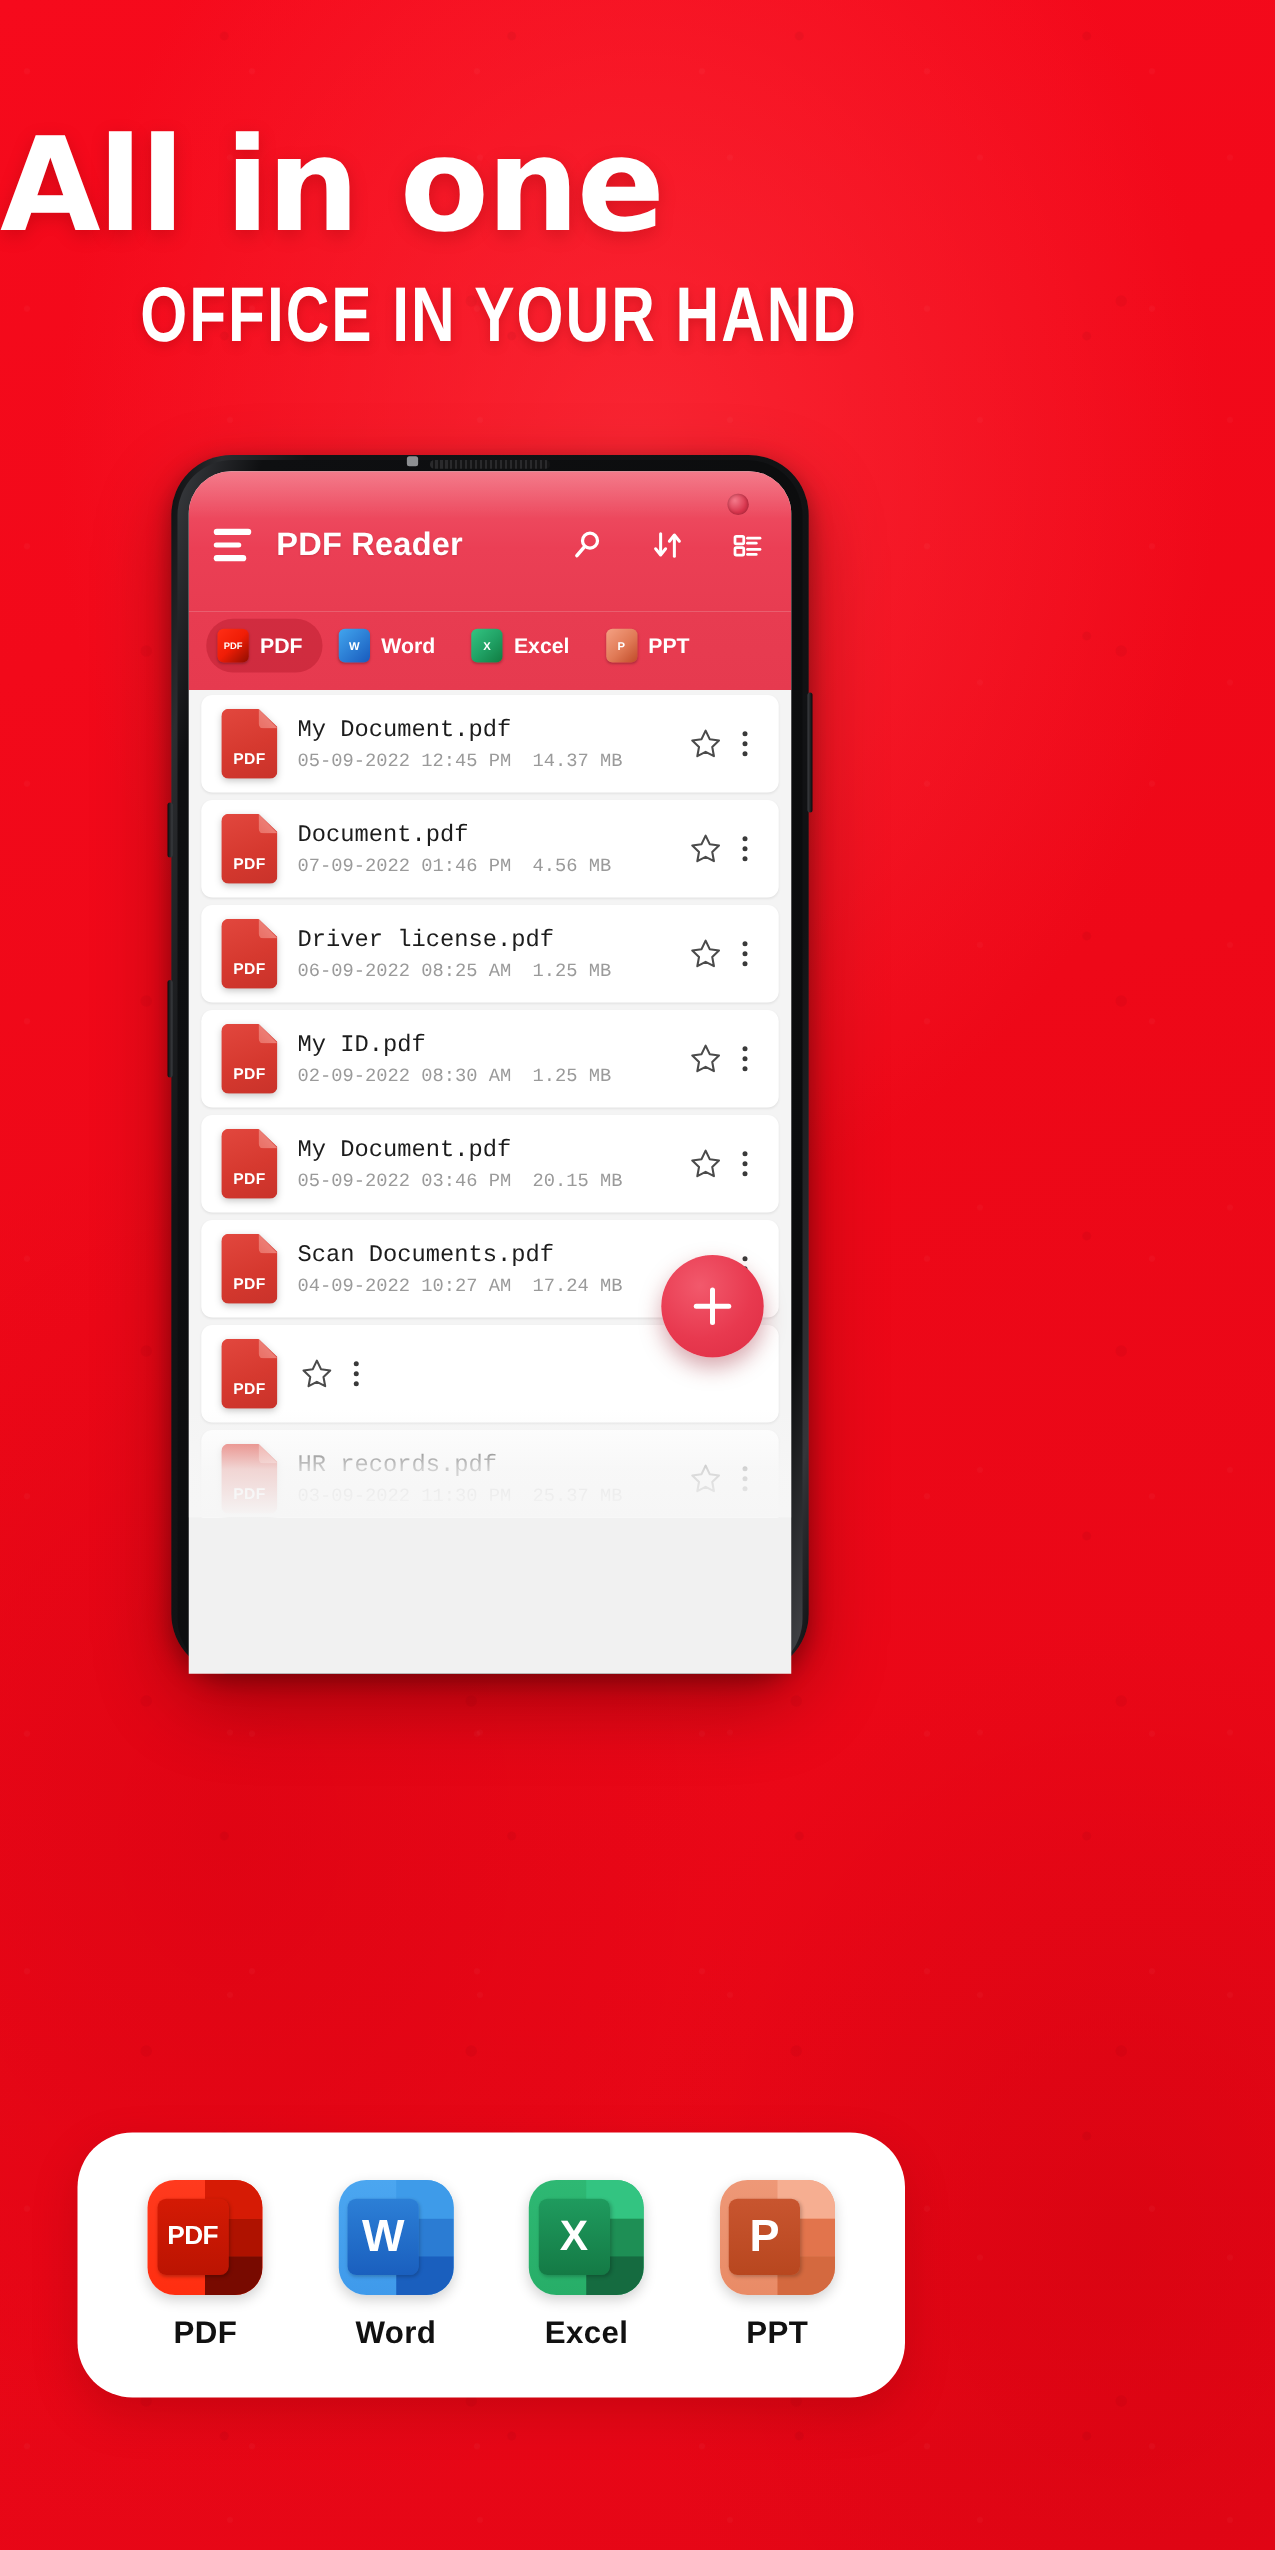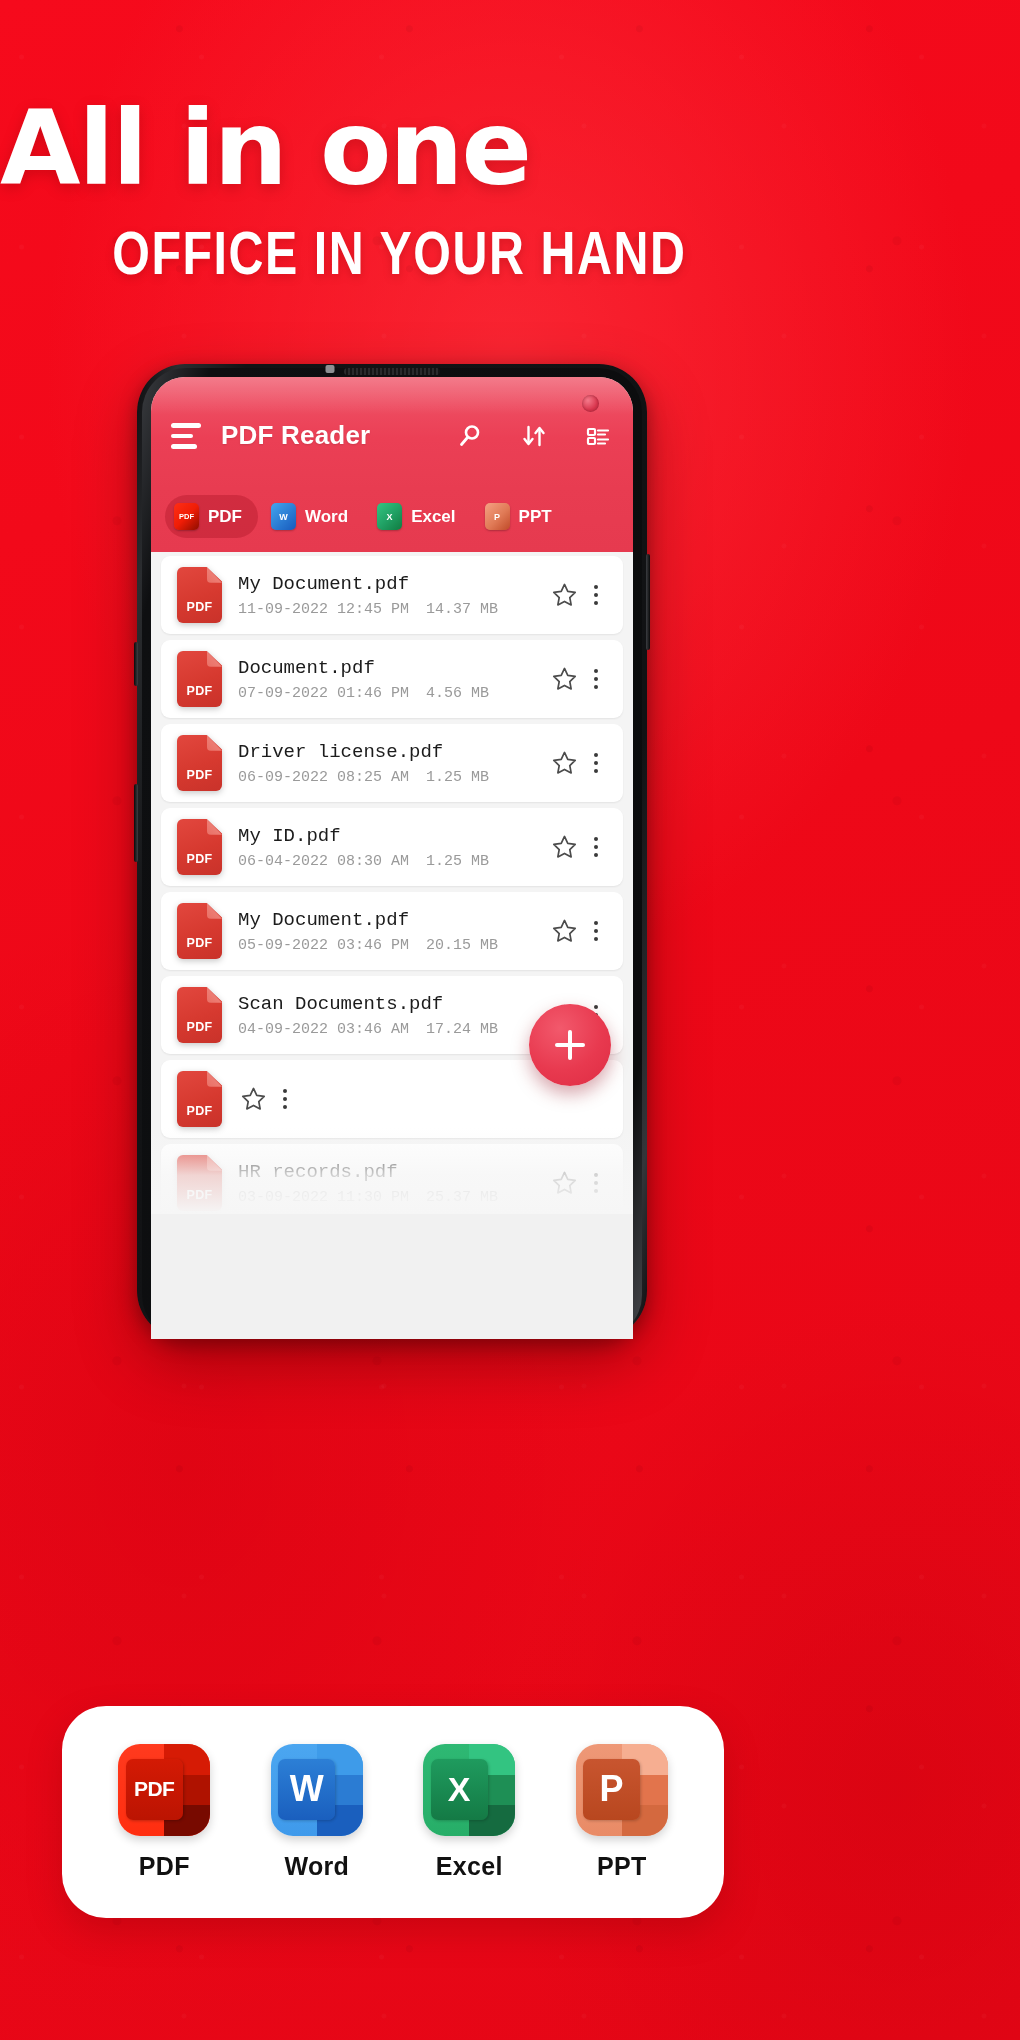--- a/index.html
+++ b/index.html
@@ -395,21 +395,21 @@
       <div id="rows">
           <div class="row">
             <div class="pdf-ico">
               <div class="sheet"></div>
               <div class="fold"></div>
               <div class="lbl">PDF</div>
             </div>
             <div class="row-main">
               <div class="fname">My Document.pdf</div>
               <div class="fmeta">
-                <span>11-09-2022 12:45 PM</span>
+                <span>05-09-2022 12:45 PM</span>
                 <span>14.37 MB</span>
               </div>
             </div>
             <div class="star">
               <svg width="27" height="27" viewBox="0 0 24 24">
                 <path d="M12 2.2l2.9 6.1 6.6.9-4.8 4.6 1.2 6.6L12 17.3 6.1 20.4l1.2-6.6L2.5 9.2l6.6-.9z" fill="none" stroke="#4b4b4b" stroke-width="1.5" stroke-linejoin="round"></path>
               </svg>
             </div>
             <div class="kebab">
               <i></i>
@@ -467,21 +467,21 @@
           </div>
           <div class="row">
             <div class="pdf-ico">
               <div class="sheet"></div>
               <div class="fold"></div>
               <div class="lbl">PDF</div>
             </div>
             <div class="row-main">
               <div class="fname">My ID.pdf</div>
               <div class="fmeta">
-                <span>06-04-2022 08:30 AM</span>
+                <span>02-09-2022 08:30 AM</span>
                 <span>1.25 MB</span>
               </div>
             </div>
             <div class="star">
               <svg width="27" height="27" viewBox="0 0 24 24">
                 <path d="M12 2.2l2.9 6.1 6.6.9-4.8 4.6 1.2 6.6L12 17.3 6.1 20.4l1.2-6.6L2.5 9.2l6.6-.9z" fill="none" stroke="#4b4b4b" stroke-width="1.5" stroke-linejoin="round"></path>
               </svg>
             </div>
             <div class="kebab">
               <i></i>
@@ -515,21 +515,21 @@
           </div>
           <div class="row">
             <div class="pdf-ico">
               <div class="sheet"></div>
               <div class="fold"></div>
               <div class="lbl">PDF</div>
             </div>
             <div class="row-main">
               <div class="fname">Scan Documents.pdf</div>
               <div class="fmeta">
-                <span>04-09-2022 03:46 AM</span>
+                <span>04-09-2022 10:27 AM</span>
                 <span>17.24 MB</span>
               </div>
             </div>
             <div class="star">
               <svg width="27" height="27" viewBox="0 0 24 24">
                 <path d="M12 2.2l2.9 6.1 6.6.9-4.8 4.6 1.2 6.6L12 17.3 6.1 20.4l1.2-6.6L2.5 9.2l6.6-.9z" fill="#4b4b4b"></path>
               </svg>
             </div>
             <div class="kebab">
               <i></i>

